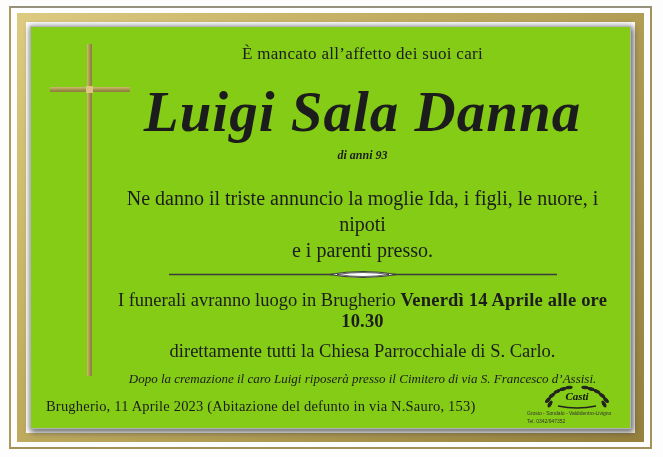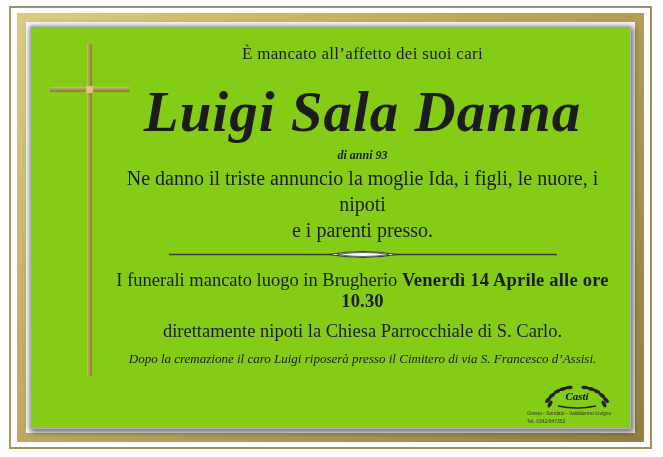--- a/index.html
+++ b/index.html
@@ -51,21 +51,21 @@
   .deceased-name{
     margin-top:16px;
     font-size:57px;
     font-style:italic;
     font-weight:bold;
     letter-spacing:1px;
     line-height:1.12;
     white-space:nowrap;
   }
   .age{margin-top:4px;font-size:12px;font-style:italic;font-weight:bold;}
-  .announcement{margin-top:2px;font-size:20px;line-height:1.3;}
+  .announcement{margin-top:22px;font-size:20px;line-height:1.3;}
   .divider{margin-top:5px;line-height:0;}
   .funeral-line{margin-top:9px;font-size:18.5px;}
   .funeral-line b{letter-spacing:.2px;}
   .church-line{margin-top:9px;font-size:18.5px;}
   .cremation-line{margin-top:9px;font-size:13px;font-style:italic;white-space:nowrap;}
   .thanks-line{margin-top:15px;font-size:15.5px;font-style:italic;font-weight:bold;}
   
   .footer-date{
     position:absolute;left:15px;bottom:13px;
     font-size:14.5px;letter-spacing:.2px;
@@ -105,29 +105,30 @@
 
       <div class="divider">
         <svg width="388" height="13" viewBox="0 0 388 13">
           <line x1="0" y1="6.5" x2="388" y2="6.5" stroke="#3c3c3c" stroke-width="1.6"></line>
           <path d="M160,6.5 Q194,0.5 228,6.5 Q194,12.5 160,6.5 Z" fill="#ffffff" stroke="#3c3c3c" stroke-width="1.2"></path>
           <path d="M168,6.5 Q194,2.5 220,6.5 Q194,10.5 168,6.5 Z" fill="none" stroke="#3c3c3c" stroke-width="0.8"></path>
         </svg>
       </div>
 
       <div class="funeral-line">
-        <span>I funerali mancato luogo in Brugherio </span><b>Venerdì 14 Aprile alle ore 10.30</b>
+        <span>I funerali avranno luogo in Brugherio </span><b>Venerdì 14 Aprile alle ore 10.30</b>
       </div>
 
-      <div class="church-line">direttamente nipoti la Chiesa Parrocchiale di S. Carlo.</div>
+      <div class="church-line">direttamente tutti la Chiesa Parrocchiale di S. Carlo.</div>
 
       <div class="cremation-line">Dopo la cremazione il caro Luigi  riposerà presso il Cimitero di via S. Francesco d’Assisi.</div>
 
     </div>
 
+    <div class="footer-date">Brugherio, 11 Aprile 2023 (Abitazione del defunto in via N.Sauro, 153)</div>
 
     <div class="agency">
       <svg class="wreath" width="78" height="30" viewBox="0 0 78 30">
         <g stroke="#222" stroke-width="1" fill="#222">
 
           <path d="M8,22 Q16,9 34,7" fill="none"></path>
           <ellipse cx="10" cy="20" rx="3.2" ry="1.3" transform="rotate(-48 10 20)"></ellipse>
           <ellipse cx="14" cy="15.5" rx="3.2" ry="1.3" transform="rotate(-38 14 15.5)"></ellipse>
           <ellipse cx="19" cy="11.5" rx="3.2" ry="1.3" transform="rotate(-26 19 11.5)"></ellipse>
           <ellipse cx="25" cy="9" rx="3.2" ry="1.3" transform="rotate(-14 25 9)"></ellipse>

